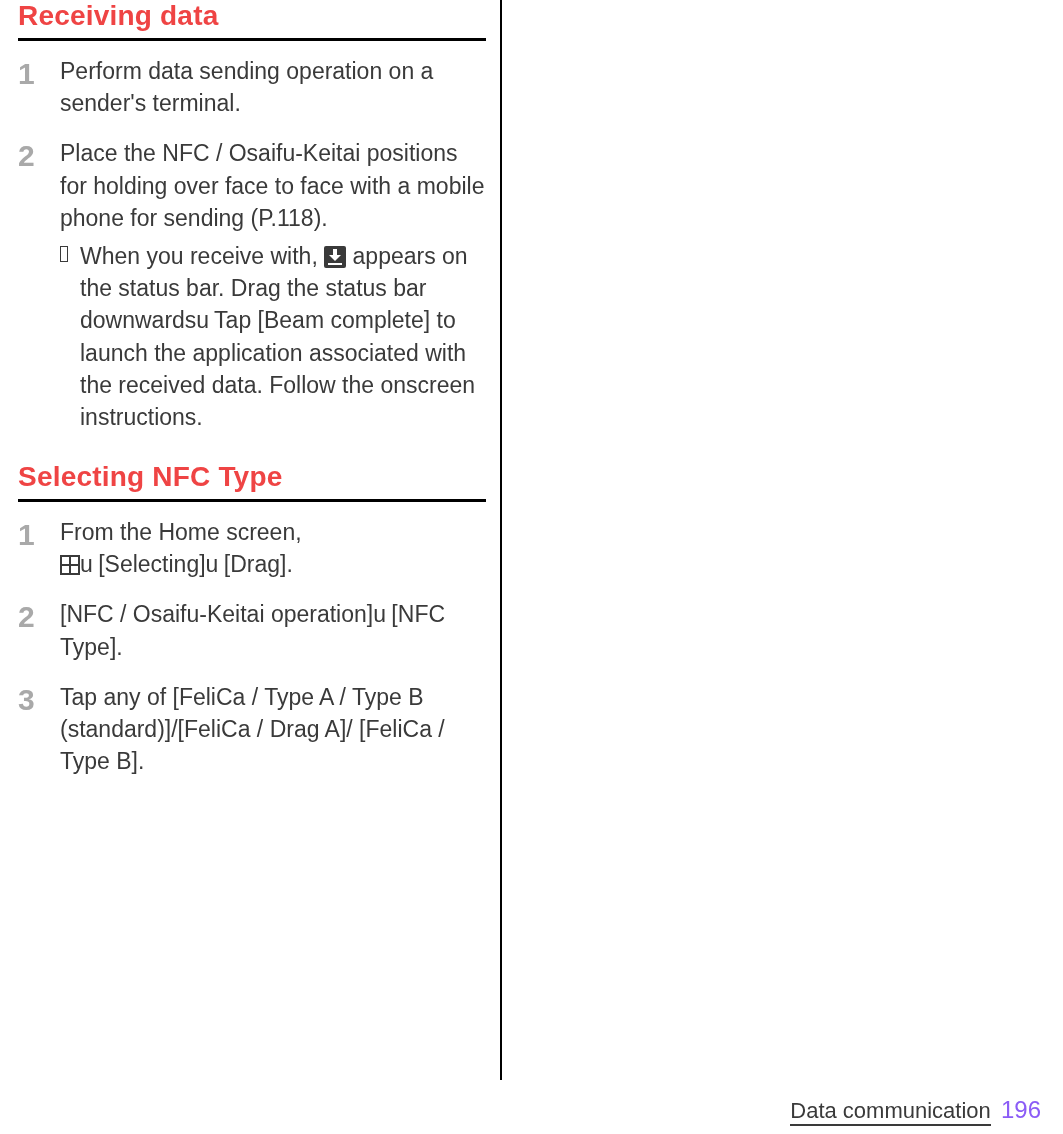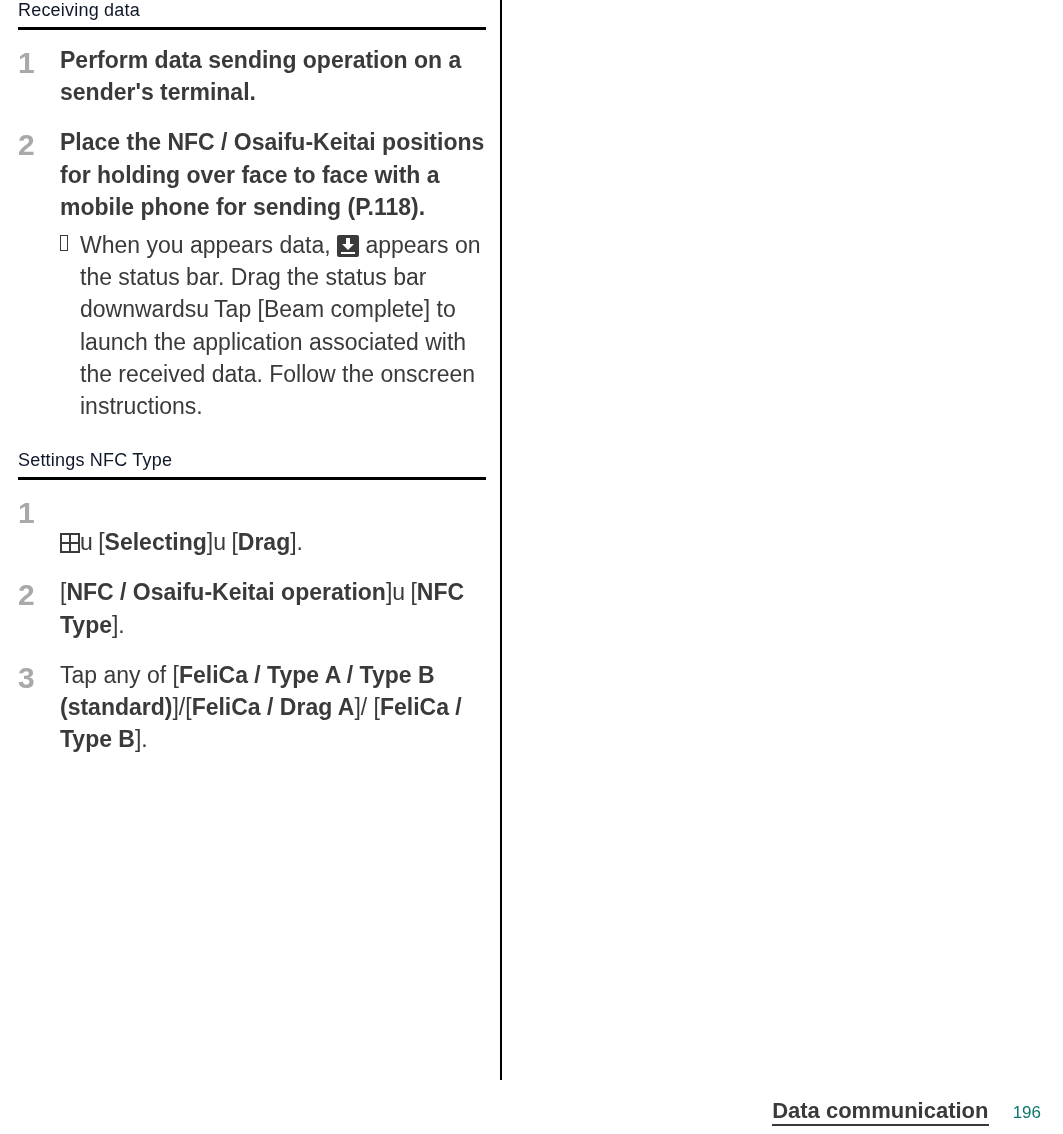--- a/index.html
+++ b/index.html
@@ -31,23 +31,23 @@
   }
   .col-right {
     flex: 1;
   }
   .divider {
     width: 0;
     border-left: 2px solid #000;
     margin-right: 10px;
   }
   .section-heading {
-    font-size: 18px;
-    font-weight: 400;
-    color: #0f172a;
+    font-size: 28px;
+    font-weight: 700;
+    color: #ef4444;
     margin: 0 0 6px 0;
     letter-spacing: 0.2px;
   }
   .heading-rule {
     border: none;
     border-top: 3px solid #000;
     margin: 0 0 14px 0;
   }
   .step {
     display: flex;
@@ -62,21 +62,21 @@
     line-height: 1.1;
     padding-top: 2px;
   }
   .step-body {
     flex: 1;
     font-size: 23px;
     line-height: 1.4;
     color: #3a3a3a;
   }
   .step-body .bold {
-    font-weight: 700;
+    font-weight: 400;
   }
   .step-body .regular {
     font-weight: 400;
     color: #3a3a3a;
   }
   .note-line {
     display: block;
     position: relative;
     padding-left: 20px;
     margin-top: 6px;
@@ -164,29 +164,29 @@
     margin-top: 28px;
   }
   .footer {
     position: absolute;
     bottom: 10px;
     right: 22px;
     font-size: 22px;
     color: #3a3a3a;
   }
   .footer .label {
-    font-weight: 700;
+    font-weight: 400;
     border-bottom: 2px solid #3a3a3a;
     padding-bottom: 1px;
-    margin-right: 18px;
+    margin-right: 4px;
   }
   .footer .pagenum {
     font-weight: 400;
-    color: #0f766e;
-    font-size: 17px;
+    color: #8b5cf6;
+    font-size: 24px;
   }
 </style>
 </head>
 <body>
 
 <div class="page">
   <div class="columns">
     <div class="col-left">
 
       <h2 class="section-heading">Receiving data</h2>
@@ -198,33 +198,33 @@
           <span class="bold">Perform data sending operation on a sender's terminal.</span>
         </div>
       </div>
 
       <div class="step">
         <div class="step-num">2</div>
         <div class="step-body">
           <span class="bold">Place the NFC / Osaifu-Keitai positions for holding over face to face with a mobile phone for sending (P.118).</span>
           <span class="note-line regular">
             <span class="note-bullet"></span>
-            <span>When you appears data, </span><span class="icon-download"><span class="bar"></span></span><span> appears on the status bar. Drag the status bar downwards</span><span class="sep-u">u</span><span> Tap [Beam complete] to launch the application associated with the received data. Follow the onscreen instructions.</span>
+            <span>When you receive with, </span><span class="icon-download"><span class="bar"></span></span><span> appears on the status bar. Drag the status bar downwards</span><span class="sep-u">u</span><span> Tap [Beam complete] to launch the application associated with the received data. Follow the onscreen instructions.</span>
           </span>
         </div>
       </div>
 
       <div class="section2">
-        <h2 class="section-heading">Settings NFC Type</h2>
+        <h2 class="section-heading">Selecting NFC Type</h2>
         <hr class="heading-rule">
 
         <div class="step">
           <div class="step-num">1</div>
           <div class="step-body bold">
-            <br>
+            <span>From the Home screen, </span><br>
             <span class="icon-grid"></span><span class="sep-u regular">u</span><span class="regular"> [</span><span class="bold">Selecting</span><span class="regular">]</span><span class="sep-u regular">u</span><span class="regular"> [</span><span class="bold">Drag</span><span class="regular">].</span>
           </div>
         </div>
 
         <div class="step">
           <div class="step-num">2</div>
           <div class="step-body bold">
             <span class="regular">[</span><span class="bold">NFC / Osaifu-Keitai operation</span><span class="regular">]</span><span class="sep-u regular">u</span><span class="regular"> [</span><span class="bold">NFC Type</span><span class="regular">].</span>
           </div>
         </div>

